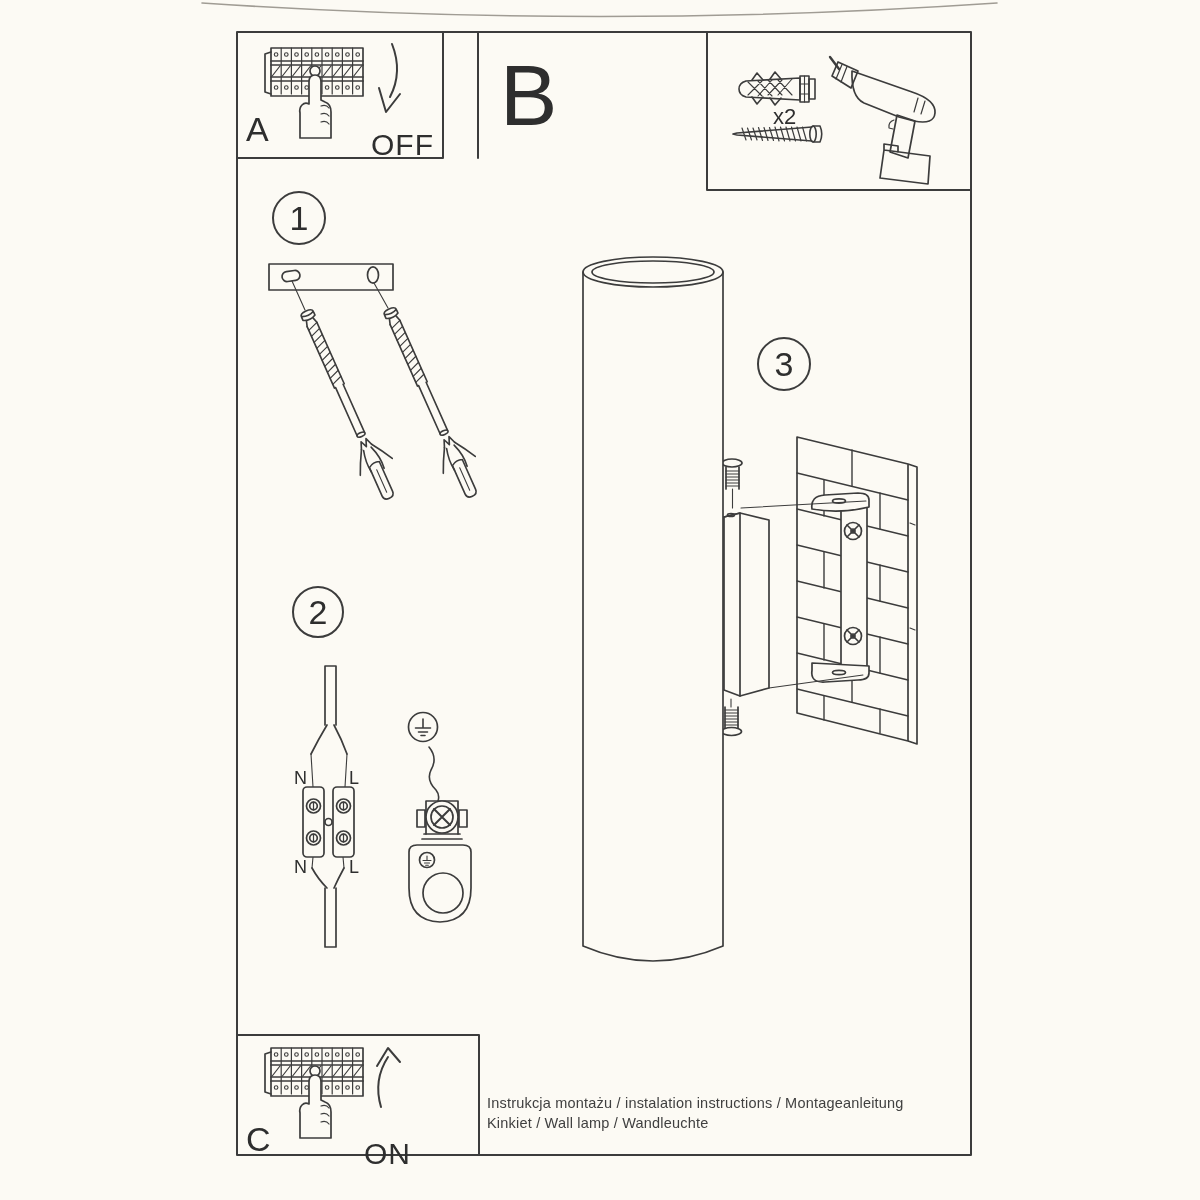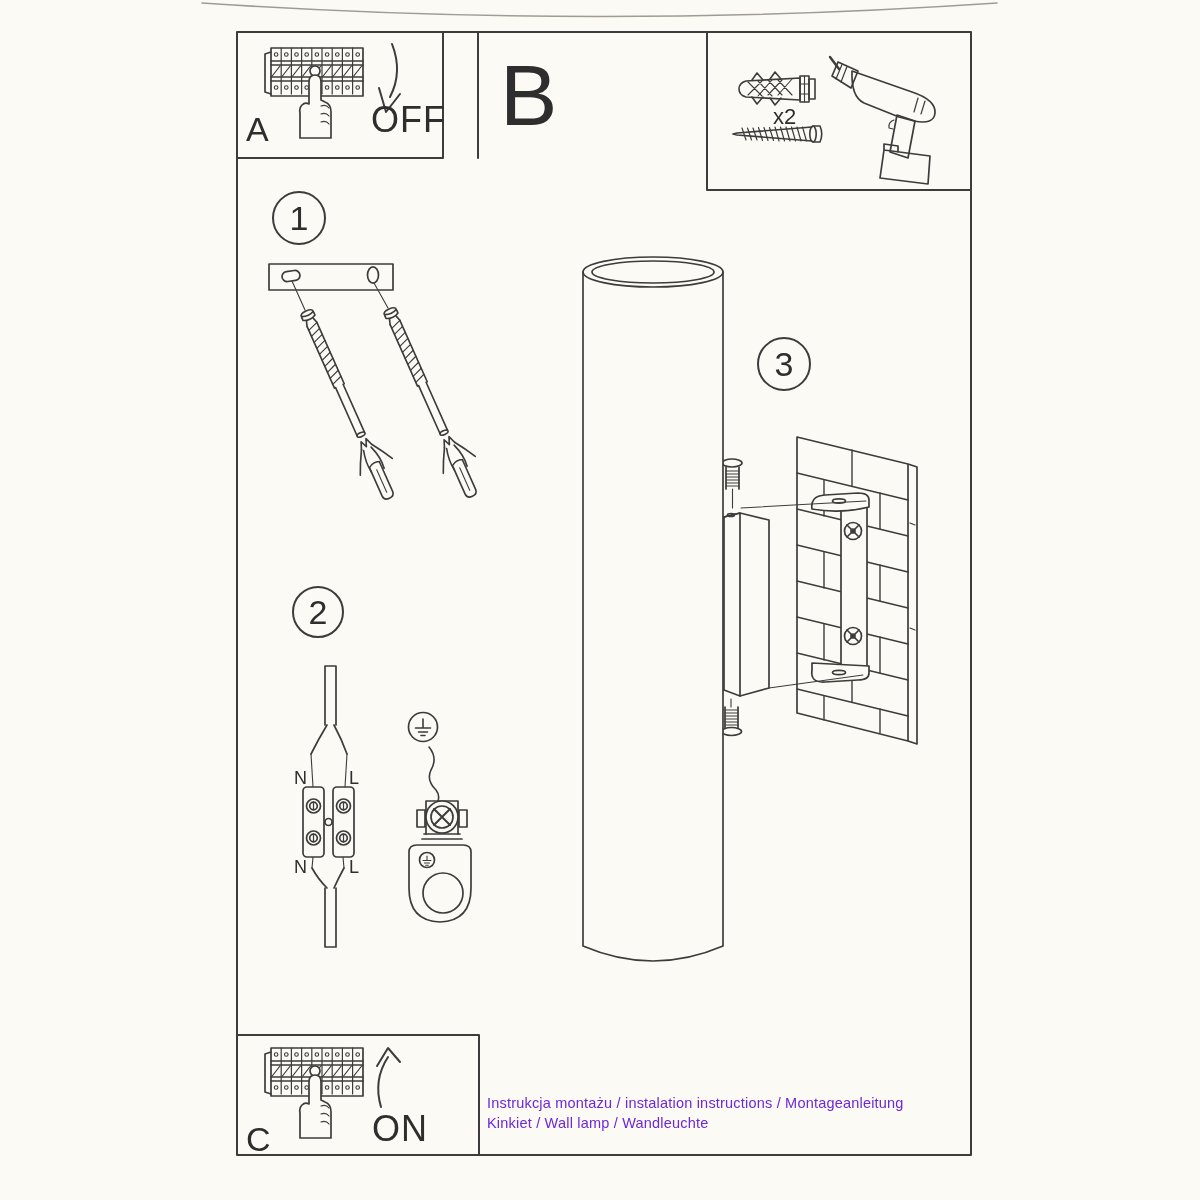--- a/index.html
+++ b/index.html
@@ -5,24 +5,24 @@
   html,body{margin:0;padding:0;background:#ffffff;}
   .page{
     position:relative;width:1200px;height:1200px;
     background:#fcfaf4;overflow:hidden;
     font-family:"Liberation Sans", sans-serif;color:#2e2e2e;
   }
   .page svg.art{position:absolute;left:0;top:0;}
   .lbl{position:absolute;line-height:1;white-space:nowrap;color:#2e2e2e;}
   .lbl-A,.lbl-C{font-size:34px;}
   .lbl-B{font-size:86px;}
-  .lbl-switch{font-size:36px;letter-spacing:1px;}
+  .lbl-switch{font-size:30px;letter-spacing:1px;margin-top:28px;}
   .lbl-qty{font-size:22px;}
   .lbl-wire{font-size:18px;}
-  .footer-line{font-size:14.5px;letter-spacing:0.2px;color:#6d28d9;}
+  .footer-line{font-size:14.5px;letter-spacing:0.2px;color:#404040;}
   .step-circle{
     position:absolute;border:2.2px solid #3c3c3c;border-radius:50%;
     display:flex;align-items:center;justify-content:center;
     font-size:34px;color:#2e2e2e;background:#fcfaf4;
   }
 </style>
 </head>
 <body>
 
 <div class="page">
@@ -256,18 +256,18 @@
 <div class="step-circle" style="left:757px;top:337px;width:50px;height:50px;">
       <span>3</span>
     </div>
 
 <span class="lbl lbl-wire" style="left:294px;top:769px;">N</span>
 <span class="lbl lbl-wire" style="left:349px;top:769px;">L</span>
 <span class="lbl lbl-wire" style="left:294px;top:858px;">N</span>
 <span class="lbl lbl-wire" style="left:349px;top:858px;">L</span>
 
 <span class="lbl lbl-C" style="left:246px;top:1122px;">C</span>
-<span class="lbl lbl-switch" style="left:372px;top:1111px;text-align:right;">ON</span>
+<span class="lbl lbl-switch" style="left:364px;top:1111px;text-align:right;">ON</span>
 
 <span class="lbl footer-line" style="left:487px;top:1096px;">Instrukcja montażu / instalation instructions / Montageanleitung</span>
 <span class="lbl footer-line" style="left:487px;top:1116px;text-align:center;">Kinkiet / Wall lamp / Wandleuchte</span>
 
 </div>
 
 </body></html>

